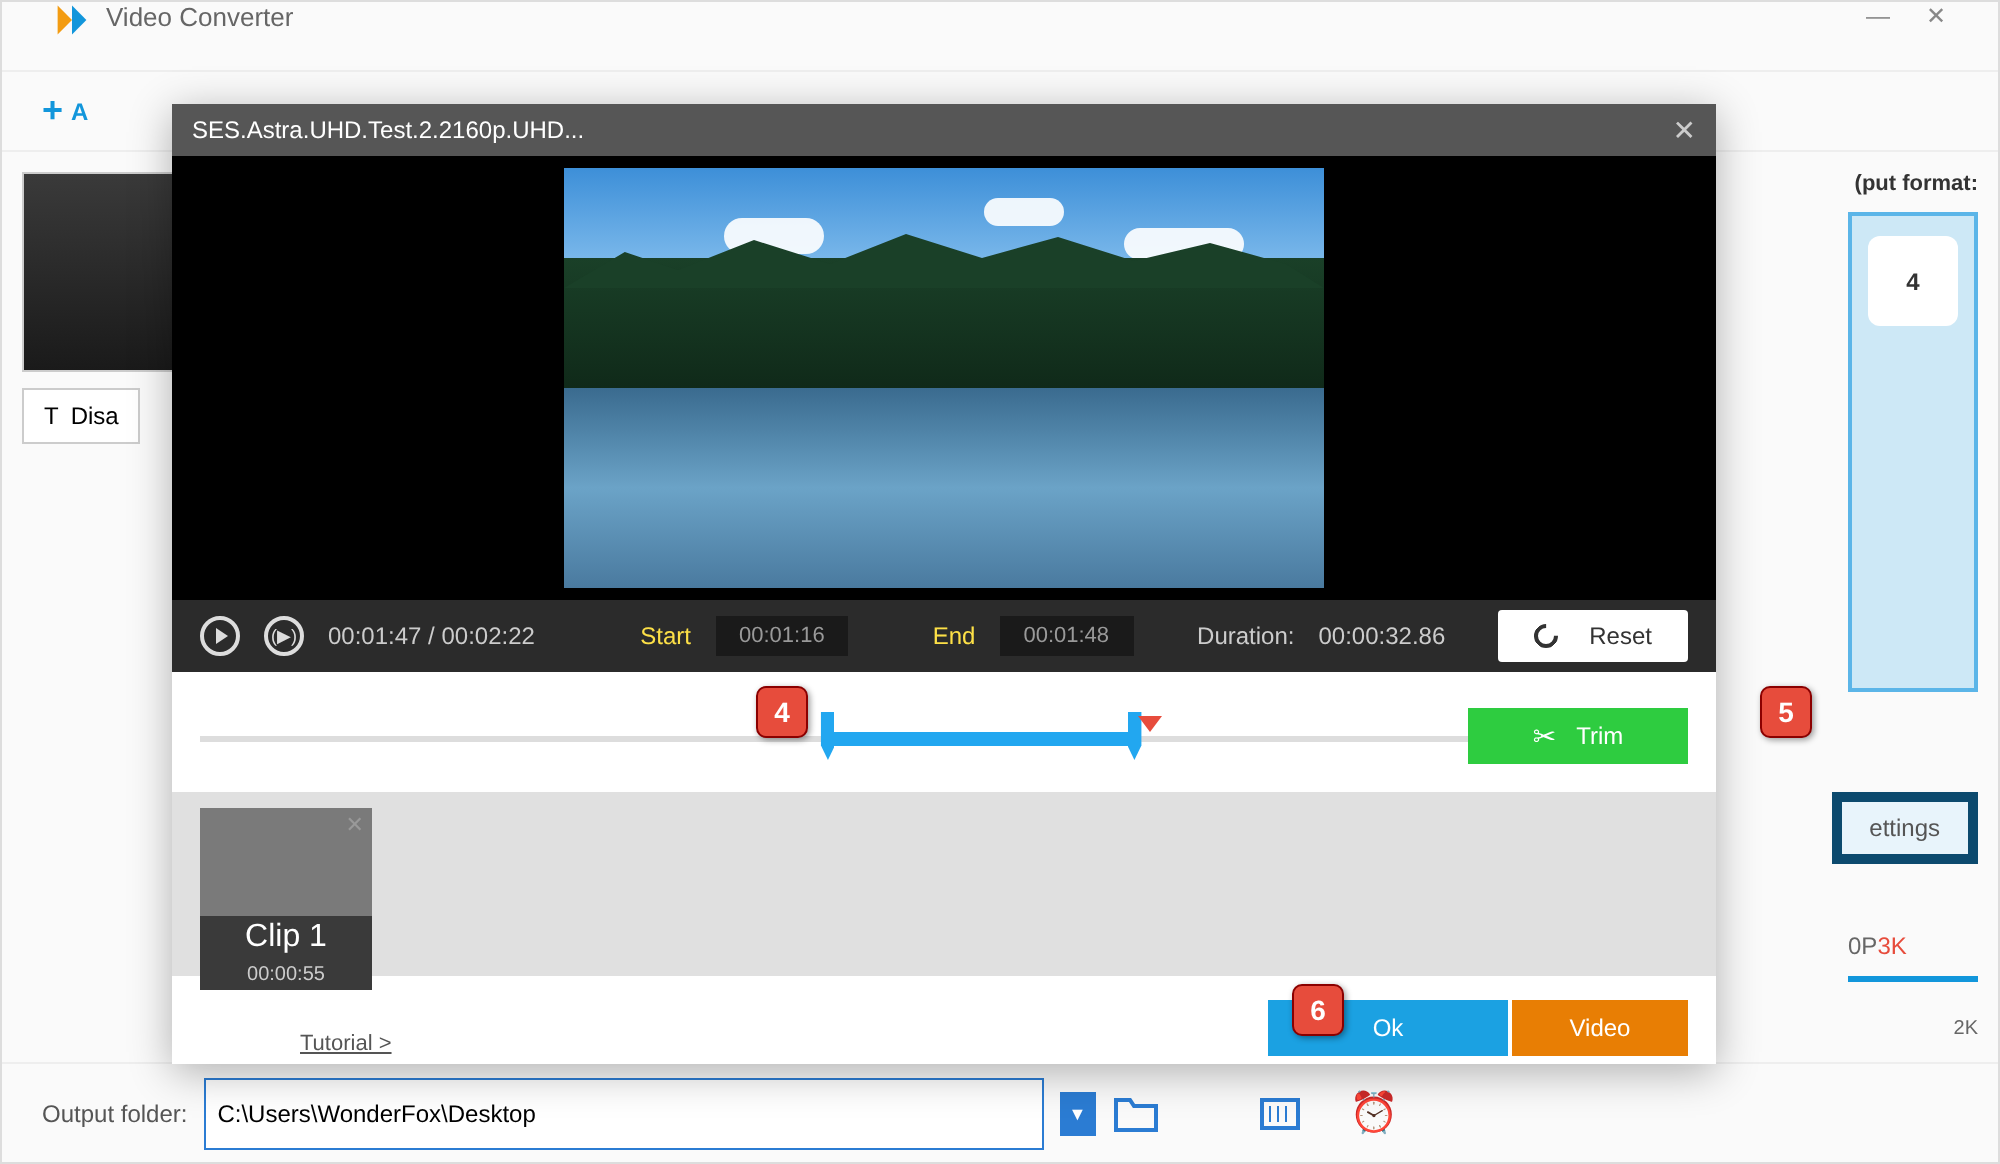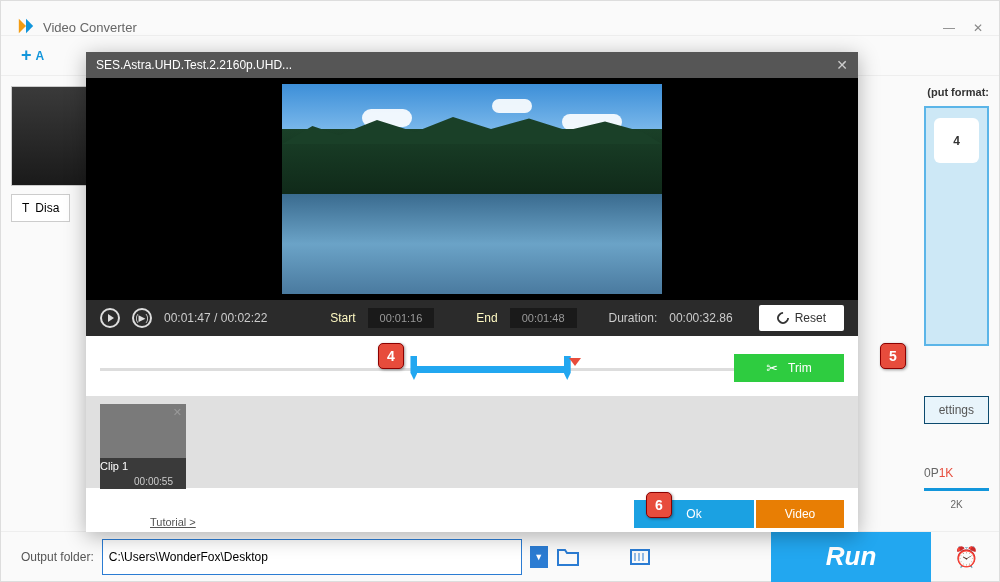--- a/index.html
+++ b/index.html
@@ -1,38 +1,38 @@
 <!DOCTYPE html>
 <html><head>
 <meta charset="utf-8">
 <style>
 *{box-sizing:border-box;margin:0;padding:0;font-family:'Segoe UI',Arial,sans-serif;font-size:12px}
 body{width:1000px;height:582px;overflow:hidden;background:#f5f5f5;position:relative}
 .main-window{width:1000px;height:582px;background:#fafafa;border:1px solid #ddd;position:relative}
-.titlebar{height:35px;display:flex;align-items:flex-end;padding:0 16px;background:#fafafa;border-bottom:1px solid #eee}
+.titlebar{height:35px;display:flex;align-items:flex-start;padding:0 26px;background:#fafafa;border-bottom:1px solid #eee}
 .app-icon{width:18px;height:18px;margin-right:8px}
 .app-title{color:#666;font-size:13px;flex:1}
 .win-btns{display:flex;gap:18px;color:#888;font-size:16px}
 .win-btns span{cursor:pointer}
 .toolbar{height:40px;display:flex;align-items:center;padding:0 20px;border-bottom:1px solid #eee}
 .add-btn{display:flex;align-items:center;color:#1296db;font-size:14px;font-weight:bold;cursor:pointer}
 .add-plus{color:#1296db;font-size:18px;margin-right:4px}
 .main-area{display:flex;height:460px}
 .left-col{width:200px;padding:10px}
 .thumb{width:180px;height:100px;background:linear-gradient(#3a3a3a,#1a1a1a);border:1px solid #ccc}
 .disable-btn{margin-top:8px;background:#fff;border:1px solid #ccc;padding:6px 10px;display:inline-flex;align-items:center;gap:6px}
 .right-col{flex:1;padding:10px;position:relative}
 .format-label{position:absolute;right:10px;top:10px;font-size:11px;color:#333;font-weight:bold}
 .format-box{position:absolute;right:10px;top:30px;width:65px;height:240px;background:#cde8f6;border:2px solid #5bb5e8;display:flex;flex-direction:column;align-items:center;padding-top:10px;gap:6px}
 .mp4-badge{width:45px;height:45px;background:#fff;border-radius:6px;display:flex;align-items:center;justify-content:center;font-weight:bold;color:#333}
-.settings-btn{position:absolute;right:10px;top:320px;background:#e8f4fb;border:1px solid #0c4a6e;padding:6px 14px;color:#555;cursor:pointer}
+.settings-btn{position:absolute;right:10px;top:320px;background:#e8f4fb;border:5px solid #0c4a6e;padding:6px 14px;color:#555;cursor:pointer}
 .quality-bar{position:absolute;right:10px;top:390px;width:65px}
 .quality-labels{display:flex;font-size:10px;color:#666}
 .quality-track{height:3px;background:#1296db;margin:8px 0;position:relative}
-.quality-2k{text-align:center;font-size:10px;color:#666;margin-top:8px}
+.quality-2k{text-align:right;font-size:10px;color:#666;margin-top:18px}
 .hw-accel{position:absolute;right:10px;top:455px;background:#e8f4fb;border:1px solid #b5d9ee;padding:6px 8px;font-size:11px;color:#555}
 .intel-badge{position:absolute;right:10px;top:490px;display:flex;align-items:center;gap:4px;font-size:11px;color:#0071c5}
 .intel-circle{width:14px;height:14px;border:2px solid #0071c5;border-radius:50%}
 .bottom-bar{position:absolute;bottom:0;left:0;right:0;height:50px;display:flex;align-items:center;padding:0 20px;gap:8px;border-top:1px solid #eee;background:#fafafa}
 .out-label{color:#555;font-size:12px}
 .out-path{flex:0 0 420px;height:36px;border:1px solid #2b7cd3;background:#fff;padding:2px 6px;display:flex;align-items:center}
 .path-dd{width:18px;height:22px;background:#2b7cd3;color:#fff;display:flex;align-items:center;justify-content:center;font-size:9px}
 .folder-icon{width:24px;height:20px;color:#2b7cd3;cursor:pointer}
 .run-btn{margin-left:auto;width:160px;height:50px;background:#22a7f0;color:#fff;font-size:26px;font-style:italic;font-weight:bold;display:flex;align-items:center;justify-content:center;cursor:pointer}
 .clock-icon{margin-left:15px;color:#22a7f0;font-size:20px;cursor:pointer}
@@ -49,40 +49,40 @@
 .c2{width:40px;height:14px;top:15px;left:210px}
 .c3{width:60px;height:16px;top:30px;left:280px}
 .mtn{position:absolute;top:45px;left:0;right:0;height:70px;background:linear-gradient(180deg,#1a4028,#0f2818)}
 .mtn::before{content:'';position:absolute;top:-15px;left:0;right:0;height:30px;background:#1a4028;clip-path:polygon(0 100%,8% 40%,15% 70%,25% 20%,35% 60%,45% 10%,55% 50%,65% 15%,75% 55%,85% 25%,95% 60%,100% 100%)}
 .lake{position:absolute;bottom:0;left:0;right:0;height:100px;background:linear-gradient(180deg,#3a6b8f,#6ba3c7,#4a7a9f)}
 .controls{height:36px;background:#2b2b2b;display:flex;align-items:center;padding:0 14px;gap:12px;color:#ddd;font-size:11px}
 .play-btn{width:20px;height:20px;border:2px solid #ddd;border-radius:50%;display:flex;align-items:center;justify-content:center;cursor:pointer}
 .play-tri{width:0;height:0;border-left:6px solid #ddd;border-top:4px solid transparent;border-bottom:4px solid transparent;margin-left:2px}
 .step-btn{width:20px;height:20px;border:2px solid #ddd;border-radius:50%;display:flex;align-items:center;justify-content:center;font-size:9px;cursor:pointer}
 .time-curr{color:#ccc}
-.lbl{color:#fef9c3;margin-left:auto}
+.lbl{color:#fde047;margin-left:auto}
 .time-box{background:#1a1a1a;padding:4px 12px;color:#999;font-size:11px}
 .dur-lbl{color:#ccc;margin-left:20px}
 .dur-val{color:#ccc}
-.reset-btn{background:#fff;color:#333;padding:6px 18px;border-radius:2px;display:flex;align-items:center;gap:6px;cursor:pointer;margin-left:14px}
+.reset-btn{background:#fff;color:#333;padding:6px 18px;border-radius:2px;display:flex;align-items:center;gap:16px;cursor:pointer;margin-left:14px}
 .reset-icon{width:12px;height:12px;border:2px solid #333;border-radius:50%;border-top-color:transparent;transform:rotate(45deg)}
 .timeline{height:60px;padding:14px 14px 0 14px;position:relative}
 .track{height:3px;background:#ddd;position:relative;margin:18px 0}
 .sel-range{position:absolute;top:-2px;height:7px;background:#22a7f0;left:42%;width:21%}
 .sel-range::before{content:'';position:absolute;left:-2px;top:-10px;width:7px;height:24px;background:#22a7f0;clip-path:polygon(0 0,100% 0,100% 70%,50% 100%,0 70%)}
 .sel-range::after{content:'';position:absolute;right:-2px;top:-10px;width:7px;height:24px;background:#22a7f0;clip-path:polygon(0 0,100% 0,100% 70%,50% 100%,0 70%)}
 .playhead{position:absolute;top:-10px;left:63%;width:0;height:0;border-left:6px solid transparent;border-right:6px solid transparent;border-top:8px solid #e74c3c}
 .trim-btn{position:absolute;right:14px;top:18px;width:110px;height:28px;background:#2ecc40;color:#fff;display:flex;align-items:center;justify-content:center;gap:10px;cursor:pointer;font-size:12px}
 .scissors{font-size:14px}
 .clips{height:92px;background:#e0e0e0;padding:8px 14px;display:flex;gap:8px}
 .clip{width:86px;background:#fff;position:relative}
 .clip-thumb{width:86px;height:54px;background:#7a7a7a}
 .clip-x{position:absolute;top:2px;right:4px;color:#999;font-size:11px;cursor:pointer}
-.clip-label{background:#3a3a3a;color:#fff;text-align:left;padding:2px 0;font-size:11px}
-.clip-time{background:#3a3a3a;color:#ccc;text-align:right;padding:2px 13px;font-size:10px}
+.clip-label{background:#3a3a3a;color:#fff;text-align:center;padding:2px 0;font-size:16px}
+.clip-time{background:#3a3a3a;color:#ccc;text-align:center;padding:2px 13px;font-size:10px}
 .modal-footer{height:40px;display:flex;align-items:flex-end;padding:0 14px}
 .tutorial{color:#555;text-decoration:underline;font-size:11px;cursor:pointer;margin-left:50px}
 .ok-btn{margin-left:auto;width:120px;height:28px;background:#1ba1e2;color:#fff;display:flex;align-items:center;justify-content:center;cursor:pointer;font-size:12px}
 .cancel-btn{width:88px;height:28px;background:#e87e04;color:#fff;display:flex;align-items:center;justify-content:center;cursor:pointer;font-size:12px;margin-left:2px}
 
 .marker{position:absolute;width:26px;height:26px;background:#e74c3c;border:1px solid #8b0000;border-radius:5px;color:#fff;font-weight:bold;font-size:14px;display:flex;align-items:center;justify-content:center;box-shadow:1px 1px 3px rgba(0,0,0,0.4);z-index:100}
 .m4{left:378px;top:343px}
 .m5{left:880px;top:343px}
 .m6{left:646px;top:492px}
 </style>
@@ -119,21 +119,21 @@
     </div>
     <div class="right-col">
       <div class="format-label">(put format:</div>
       <div class="format-box">
         <div class="mp4-badge">4</div>
       </div>
       <div class="settings-btn">ettings</div>
       <div class="quality-bar">
         <div class="quality-labels">
           <span>0P</span>
-          <span style="color:#e74c3c">1K</span>
+          <span style="color:#e74c3c">3K</span>
         </div>
         <div class="quality-track"></div>
         <div class="quality-2k">2K</div>
       </div>
       <div class="hw-accel">cceleration</div>
       <div class="intel-badge">
         <span class="intel-circle"></span>
         <span>Intel</span>
       </div>
     </div>
@@ -145,21 +145,20 @@
       <span style="flex:1">C:\Users\WonderFox\Desktop</span>
     </div>
     <div class="path-dd">▼</div>
     <svg class="folder-icon" viewBox="0 0 24 20">
         <path d="M2 3h7l2 3h11v12H2z" fill="none" stroke="#2b7cd3" stroke-width="2"></path>
       </svg>
     <svg class="folder-icon" viewBox="0 0 24 20" style="margin-left:40px">
         <rect x="3" y="3" width="18" height="14" fill="none" stroke="#2b7cd3" stroke-width="2"></rect>
         <path d="M7 6v8M11 6v8M15 6v8" stroke="#2b7cd3"></path>
       </svg>
-    <div class="run-btn">Run</div>
     <span class="clock-icon">⏰</span>
   </div>
 </div>
 
 <div class="modal">
   <div class="modal-header">
     <span>SES.Astra.UHD.Test.2.2160p.UHD...</span>
     <span class="close">✕</span>
   </div>
 

